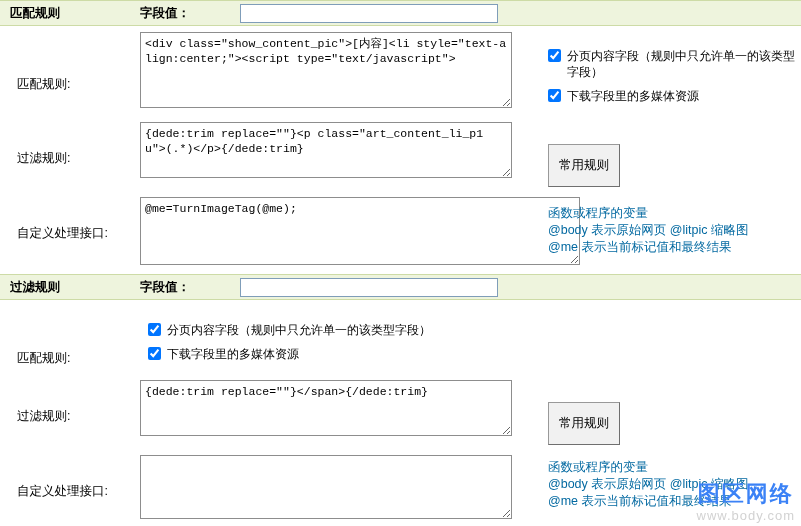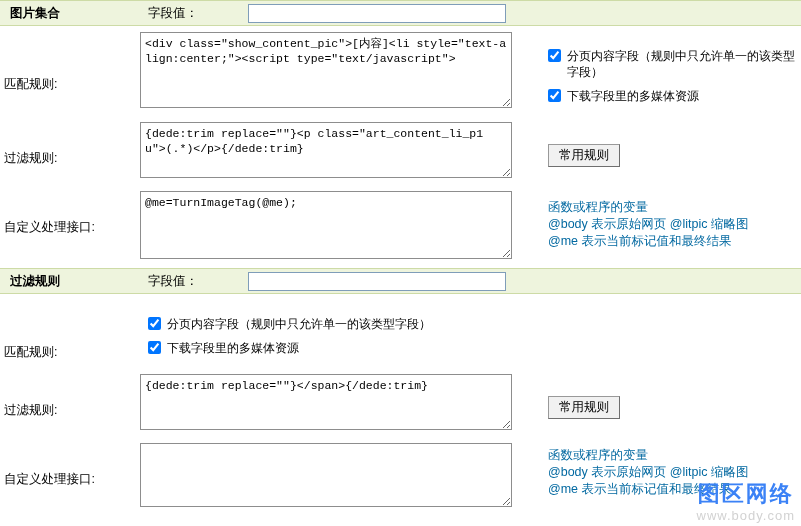--- a/index.html
+++ b/index.html
@@ -37,25 +37,24 @@
   .band .band-title {
     width: 140px;
     padding-left: 10px;
     font-weight: bold;
     font-size: 12.5px;
     color: #000;
     box-sizing: border-box;
   }
   .band .band-label {
     width: 100px;
-    font-weight: normal;
+    font-weight: bold;
     font-size: 12.5px;
     text-align: left;
     box-sizing: border-box;
-    margin-left: 8px;
   }
   .band .band-input {
     flex: 0 0 auto;
   }
   .field-value-input {
     width: 258px;
     height: 19px;
     border: 1px solid #7f9db9;
     background: #ffffff;
     box-sizing: border-box;
@@ -63,21 +62,21 @@
     font-size: 12px;
     padding: 1px 3px;
   }
   
   .row {
     display: flex;
     align-items: flex-start;
   }
   .row-label {
     width: 140px;
-    padding-left: 4px;
+    padding-left: 17px;
     box-sizing: border-box;
     font-size: 12.5px;
     color: #000;
   }
   .row-main {
     width: 400px;
     box-sizing: border-box;
   }
   .row-side {
     flex: 1;
@@ -100,21 +99,21 @@
   }
   .ta-match {
     width: 372px;
     height: 76px;
   }
   .ta-filter {
     width: 372px;
     height: 56px;
   }
   .ta-custom {
-    width: 372px;
+    width: 440px;
     height: 68px;
   }
   .ta-custom-tall {
     width: 372px;
     height: 64px;
   }
   .checkline {
     display: flex;
     align-items: flex-start;
     margin-bottom: 8px;
@@ -124,21 +123,21 @@
     width: 13px;
     height: 13px;
   }
   .checkline .cl-text {
     font-size: 12px;
     line-height: 16px;
   }
   .btn-common {
     font-family: "Liberation Sans", sans-serif;
     font-size: 12.5px;
-    padding: 2px 10px;
+    padding: 12px 10px;
     border: 1px solid #999999;
     border-right-color: #6f6f6f;
     border-bottom-color: #6f6f6f;
     background: #f1f1f1;
     color: #000;
     cursor: pointer;
   }
   .hint {
     font-size: 12.5px;
     line-height: 17px;
@@ -170,21 +169,21 @@
   }
 </style>
 </head>
 <body>
 
 <div class="page">
 
   <div class="section">
 
     <div class="band">
-      <div class="band-title">图片集合</div>
+      <div class="band-title">匹配规则</div>
       <div class="band-label">字段值：</div>
       <div class="band-input">
         <input class="field-value-input" type="text" value="" style="">
       </div>
     </div>
 
     <div class="spacer-sm"></div>
 
     <div class="row">
       <div class="row-label" style="padding-top:44px;">匹配规则:</div>

